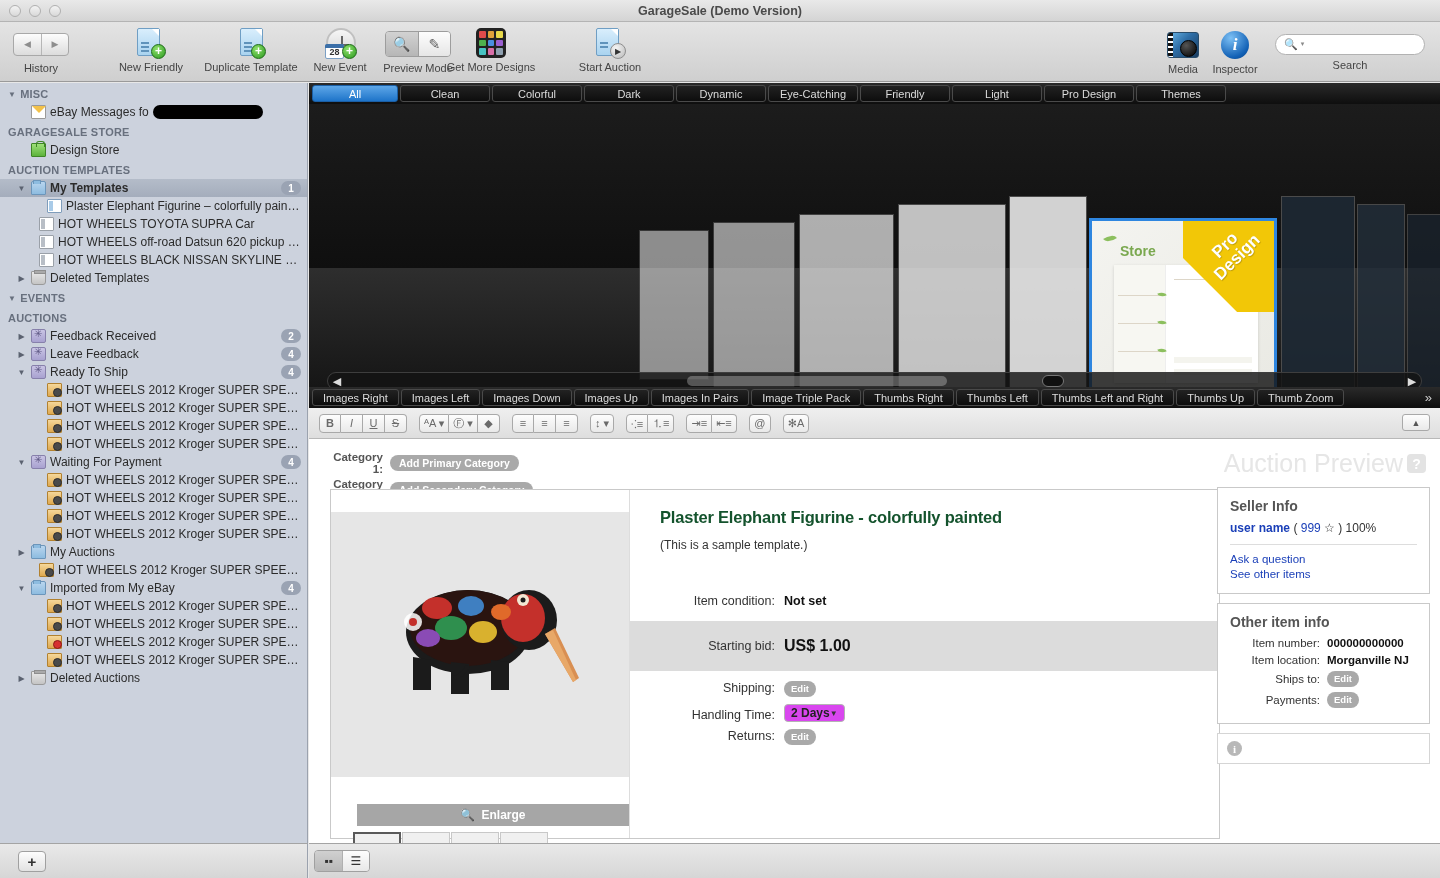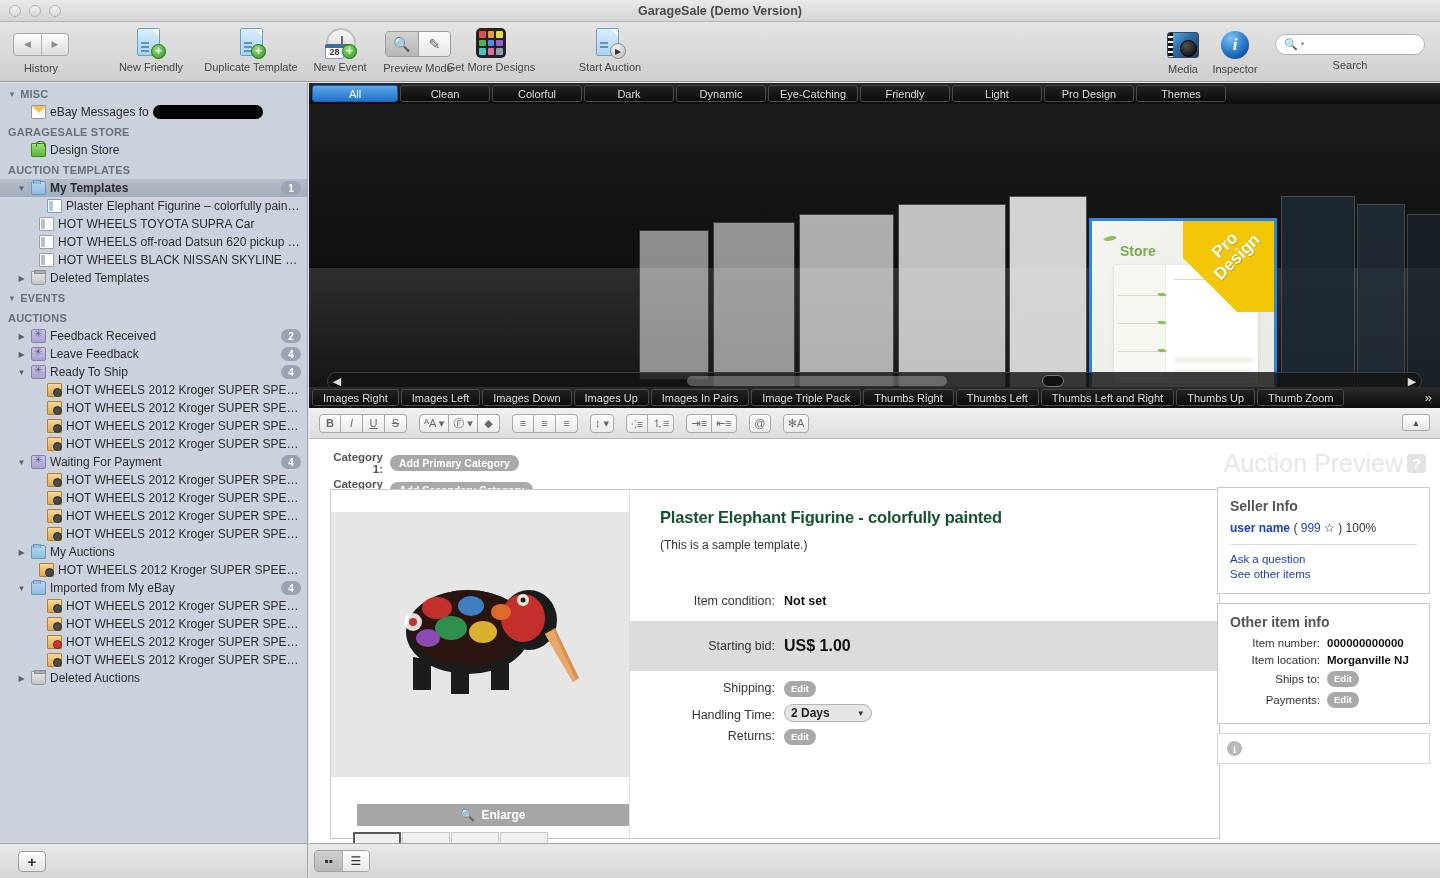--- a/index.html
+++ b/index.html
@@ -303,22 +303,22 @@
   .item-title { font-size:16.5px; font-weight:bold; color:#14532d; letter-spacing:-0.2px;}
   .item-sub { font-size:12px; color:#333; margin-top:11px; }
   .drow { display:flex; align-items:baseline; gap:9px; margin-top:4px; }
   .dlabel { width:115px; text-align:right; font-size:12.5px; color:#333; }
   .dval { font-size:12.5px; color:#111; font-weight:bold; }
   .bidband {
     position:absolute; left:0; right:0; height:50px; background:#dcdcdc;
     display:flex; align-items:center;
   }
   .select-box {
-    display:inline-flex; align-items:center; gap:27px;
-    border:1px solid #b4b4b4; border-radius:9px; background:#e5e5e5;
+    display:inline-flex; align-items:center; gap:0;
+    border:1px solid #b4b4b4; border-radius:4px; background:#d946ef;
     padding:1px 6px; font-size:12px; font-weight:bold; color:#222;
   }
   .caret { font-size:8px; color:#333; }
 
   
   .info-col { position:absolute; right:10px; top:48px; width:213px; }
   .info-card { border:1px solid #c9c9c9; background:#fff; padding:10px 12px; margin-bottom:9px; }
   .info-h { font-size:14px; font-weight:bold; color:#555; margin-bottom:7px; }
   .seller-line { font-size:12px; color:#333; }
   .seller-name { color:#1a3fb8; font-weight:bold; }

